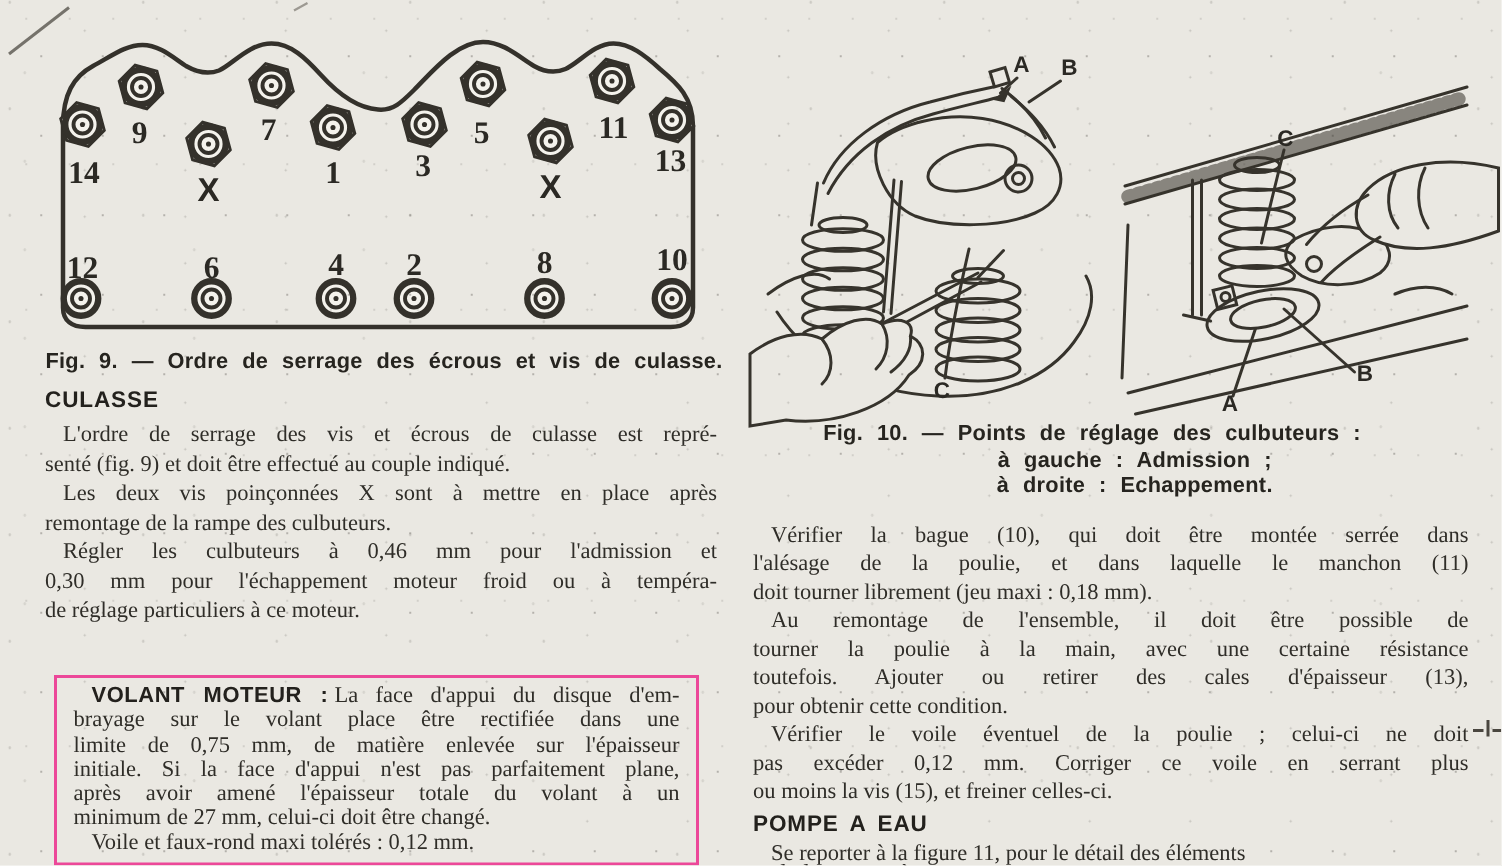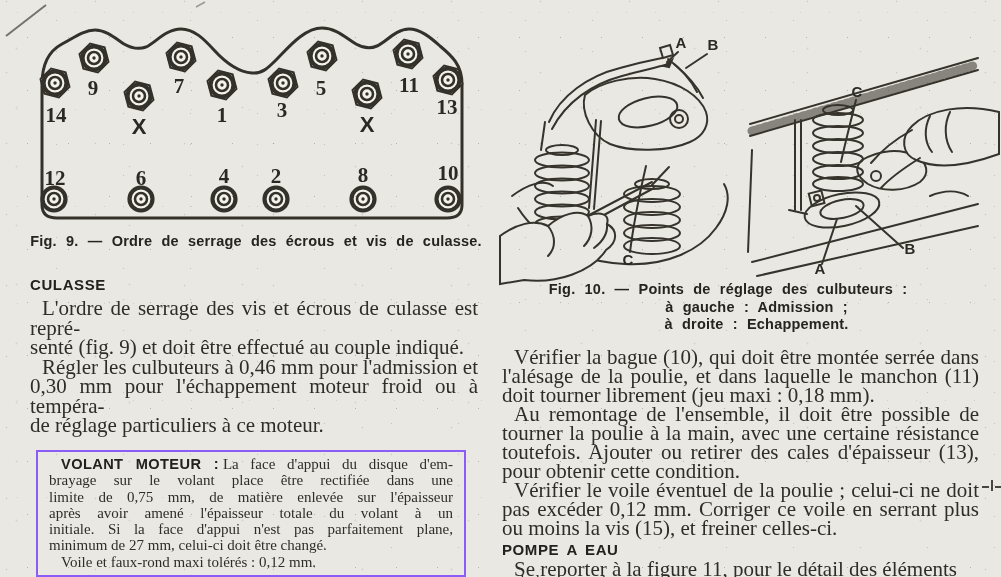--- a/index.html
+++ b/index.html
@@ -22,36 +22,36 @@
   }
   .heading{
     font-family:"Liberation Sans",sans-serif;font-weight:bold;
     font-size:15px;letter-spacing:.6px;word-spacing:3px;color:#23211d;
   }
   .caption{
     font-family:"Liberation Sans",sans-serif;font-weight:bold;
     font-size:14.5px;letter-spacing:.2px;word-spacing:5px;color:#26241f;text-align:center;
   }
   .tline{
-    line-height:19.5px;font-size:21px;
+    line-height:19.5px;font-size:15px;
     text-align:justify;text-align-last:justify;
   }
   .tline.first{text-indent:12px;}
   .tline.last{text-align-last:left;font-family:Liberation Serif, serif;}
-  #left-text{position:absolute;left:30px;top:276px;width:448px;}
+  #left-text{position:absolute;left:30px;top:258px;width:448px;}
   #left-text .heading{margin-bottom:6px;}
   #right-text{position:absolute;left:502px;top:348px;width:477px;}
   #right-text .tline{line-height:19px;}
   #right-text .heading{margin:3px 0 2px 0;}
   #fig9-caption{position:absolute;left:30px;top:233px;width:452px;}
   #fig10-caption{position:absolute;left:518px;top:281px;width:420px;line-height:17.5px;}
   #fig10-caption .sub{padding-left:57px;}
   #flywheel-box{
     position:absolute;left:36px;top:450px;width:404px;
-    border:2px solid #8b5cf6;padding:4px 11px 5px 11px;background:transparent;
+    border:2px solid #ec4899;padding:4px 11px 5px 11px;background:transparent;
   }
   #flywheel-box .tline{font-size:15px;line-height:16.3px;}
   .lead-bold{
     font-family:"Liberation Sans",sans-serif;font-weight:bold;
     font-size:14.6px;letter-spacing:.4px;margin-right:4px;color:#23211d;
   }
   #cutoff-line{
     position:absolute;left:516px;top:572px;width:400px;
     font-size:16.4px;line-height:19px;
   }
@@ -308,35 +308,39 @@
     <div class="caption sub">à droite : Echappement.</div>
   </div>
 
   <div id="left-text">
     <div class="heading">CULASSE</div>
     <div>
         <div class="tline first">L'ordre de serrage des vis et écrous de culasse est repré-</div>
         <div class="tline last">senté (fig. 9) et doit être effectué au couple indiqué.</div>
       </div>
     <div>
+        <div class="tline first">Les deux vis poinçonnées X sont à mettre en place après</div>
+        <div class="tline last">remontage de la rampe des culbuteurs.</div>
+      </div>
+    <div>
         <div class="tline first">Régler les culbuteurs à 0,46 mm pour l'admission et</div>
         <div class="tline">0,30 mm pour l'échappement moteur froid ou à tempéra-</div>
         <div class="tline last">de réglage particuliers à ce moteur.</div>
       </div>
   </div>
 
   <div id="flywheel-box">
     <div class="tline first">
       <span class="lead-bold">VOLANT MOTEUR :</span><span>La face d'appui du disque d'em-</span>
     </div>
     <div>
         <div class="tline">brayage sur le volant place être rectifiée dans une</div>
         <div class="tline">limite de 0,75 mm, de matière enlevée sur l'épaisseur</div>
+        <div class="tline">initiale. Si la face d'appui n'est pas parfaitement plane,</div>
         <div class="tline">après avoir amené l'épaisseur totale du volant à un</div>
-        <div class="tline">initiale. Si la face d'appui n'est pas parfaitement plane,</div>
         <div class="tline last">minimum de 27 mm, celui-ci doit être changé.</div>
       </div>
     <div class="tline first last">Voile et faux-rond maxi tolérés : 0,12 mm.</div>
   </div>
 
   <div id="right-text">
     <div>
         <div class="tline first">Vérifier la bague (10), qui doit être montée serrée dans</div>
         <div class="tline">l'alésage de la poulie, et dans laquelle le manchon (11)</div>
         <div class="tline last">doit tourner librement (jeu maxi : 0,18 mm).</div>

